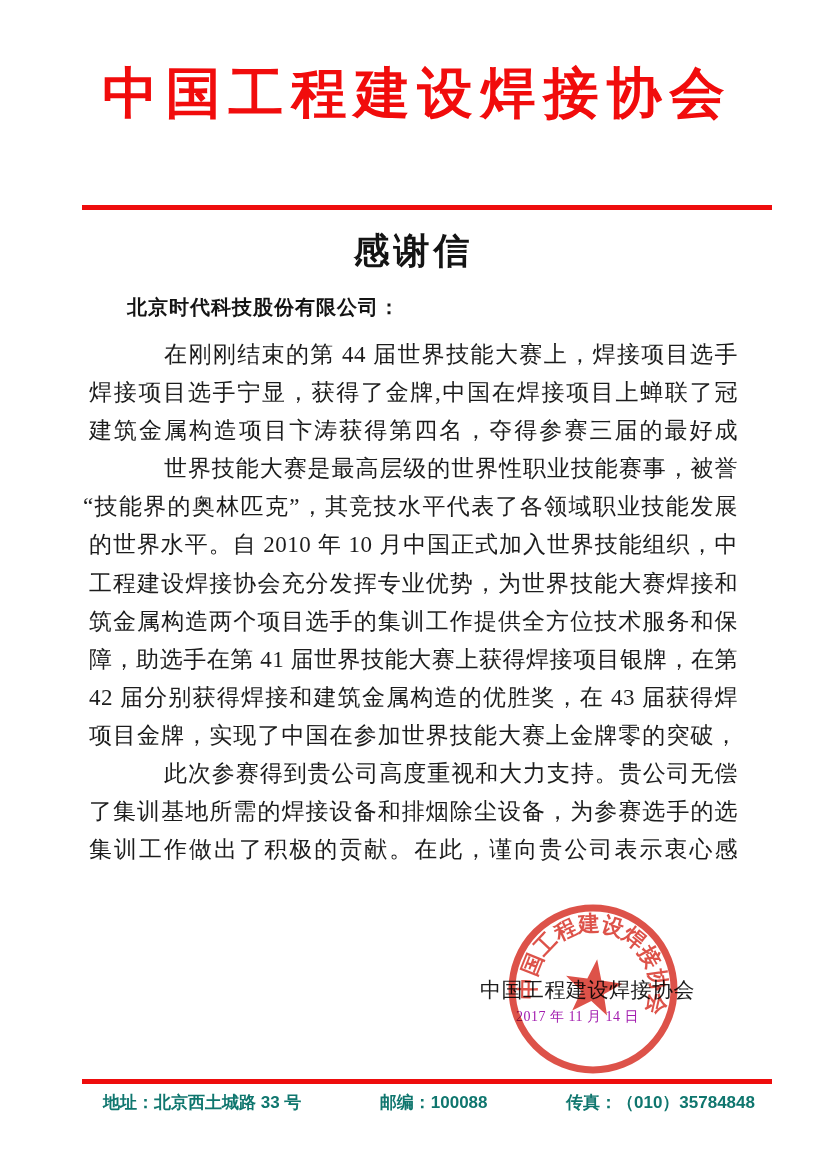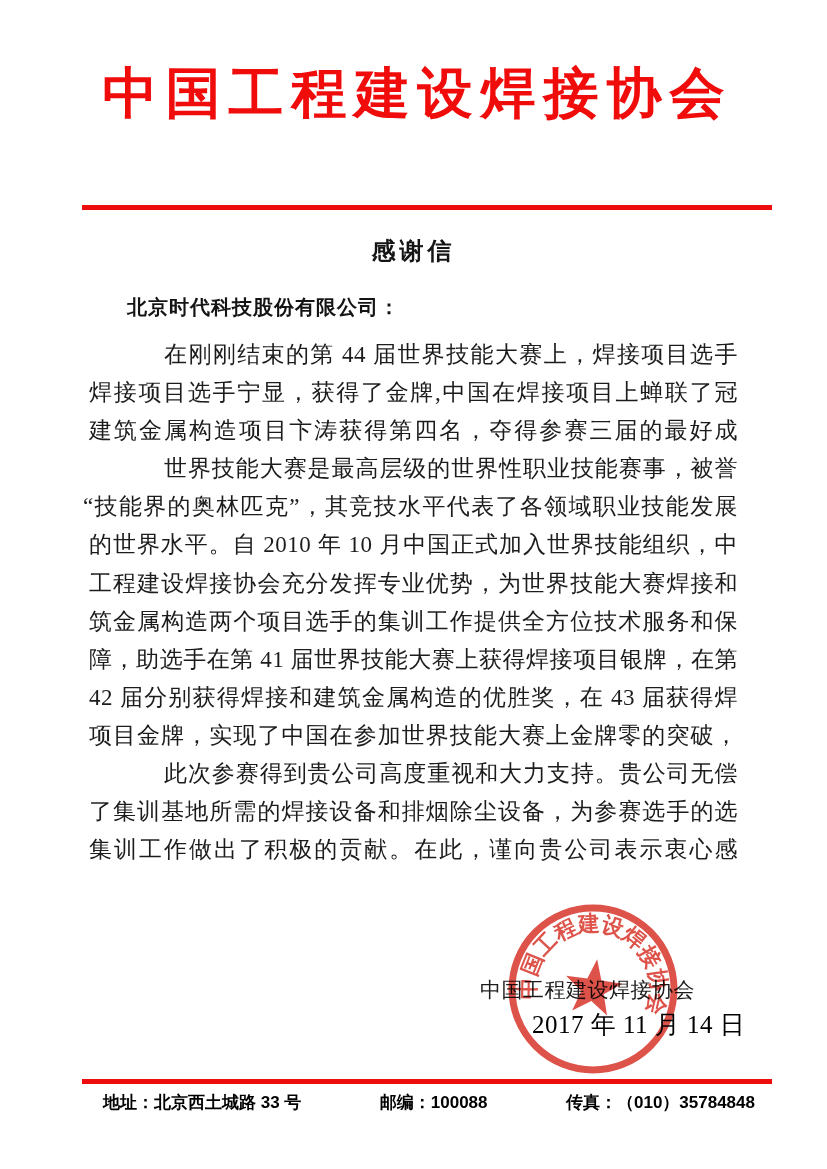--- a/index.html
+++ b/index.html
@@ -36,21 +36,21 @@
   .rule-top    { top: 205px; }
   .rule-bottom { top: 1079px; }
 
   .title {
     position: absolute;
     top: 234px; left: 0; width: 827px;
     margin: 0;
     text-align: center;
     font-family: "Liberation Serif", serif;
     font-weight: bold;
-    font-size: 24px;
+    font-size: 36px;
     line-height: 34px;
     letter-spacing: 4px;
     color: #141414;
   }
 
   .salutation {
     position: absolute;
     top: 294px; left: 127px;
     font-weight: bold;
     font-size: 20px;
@@ -81,25 +81,24 @@
     position: absolute;
     top: 976px; left: 480px;
     font-size: 21px;
     letter-spacing: 0.5px;
     color: #1c1c1c;
     white-space: nowrap;
   }
   .date {
     position: absolute;
     top: 1008px; left: 516px;
-    font-size: 25px;
+    font-size: 14px;
     letter-spacing: 0.5px;
-    color: #000000;
+    color: #a21caf;
     white-space: nowrap;
-    margin-left: 16px;
   }
 
   
   .seal {
     position: absolute;
     left: 508px; top: 904px;
     width: 170px; height: 170px;
     mix-blend-mode: multiply;
     opacity: 0.88;
   }
@@ -114,21 +113,21 @@
   .seal .star { fill: #d93a30; }
 
   .footer {
     position: absolute;
     top: 1091px; left: 103px; width: 652px;
     display: flex;
     justify-content: space-between;
     font-family: "Liberation Sans", sans-serif;
     font-weight: bold;
     font-size: 17px;
-    color: #000000;
+    color: #0f766e;
     white-space: nowrap;
   }
 </style>
 </head>
 <body>
 
 <div class="page">
 
   <div class="letterhead">中国工程建设焊接协会</div>
 

